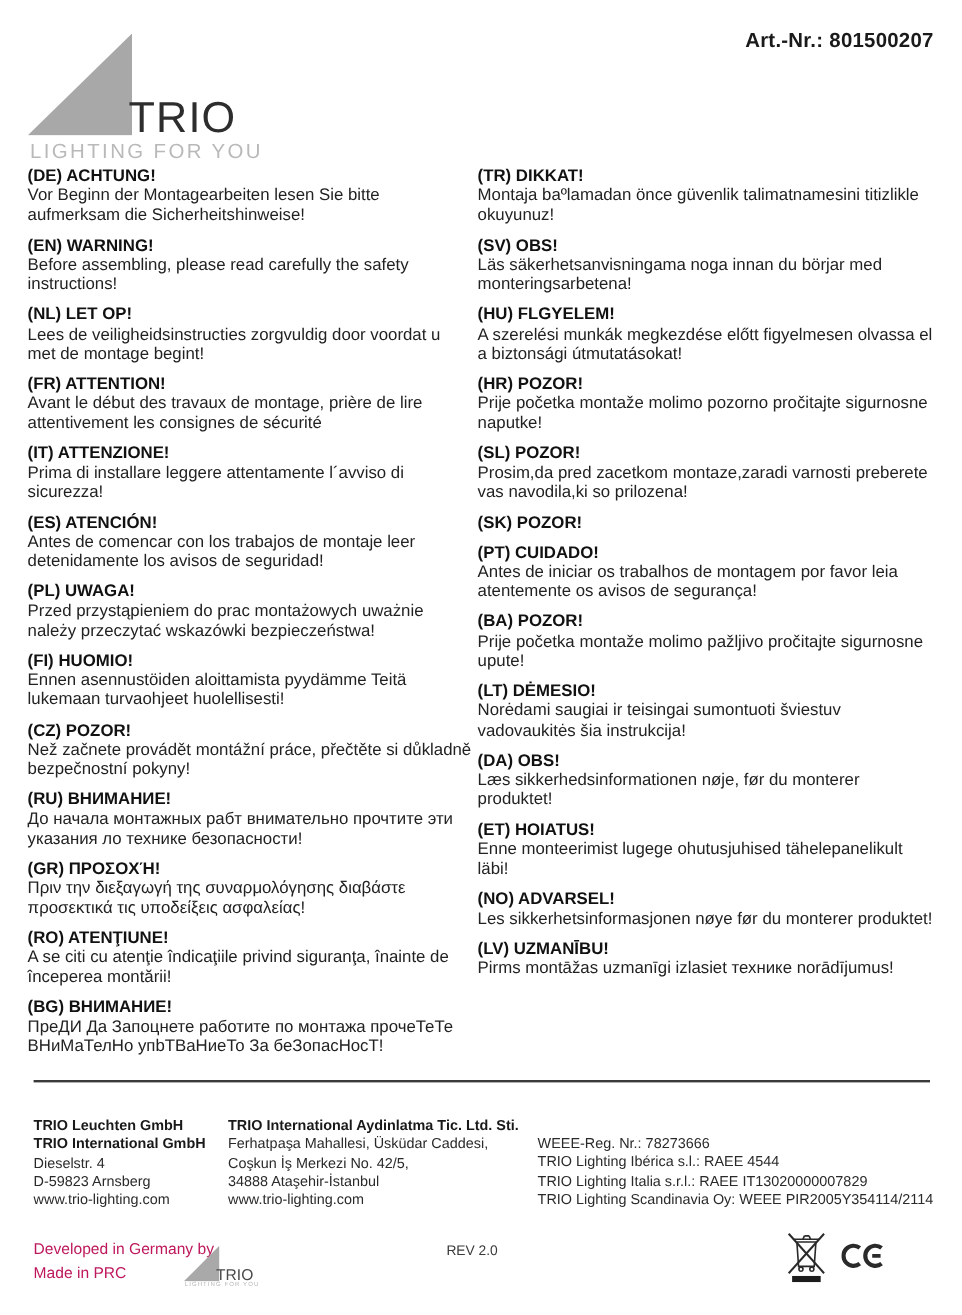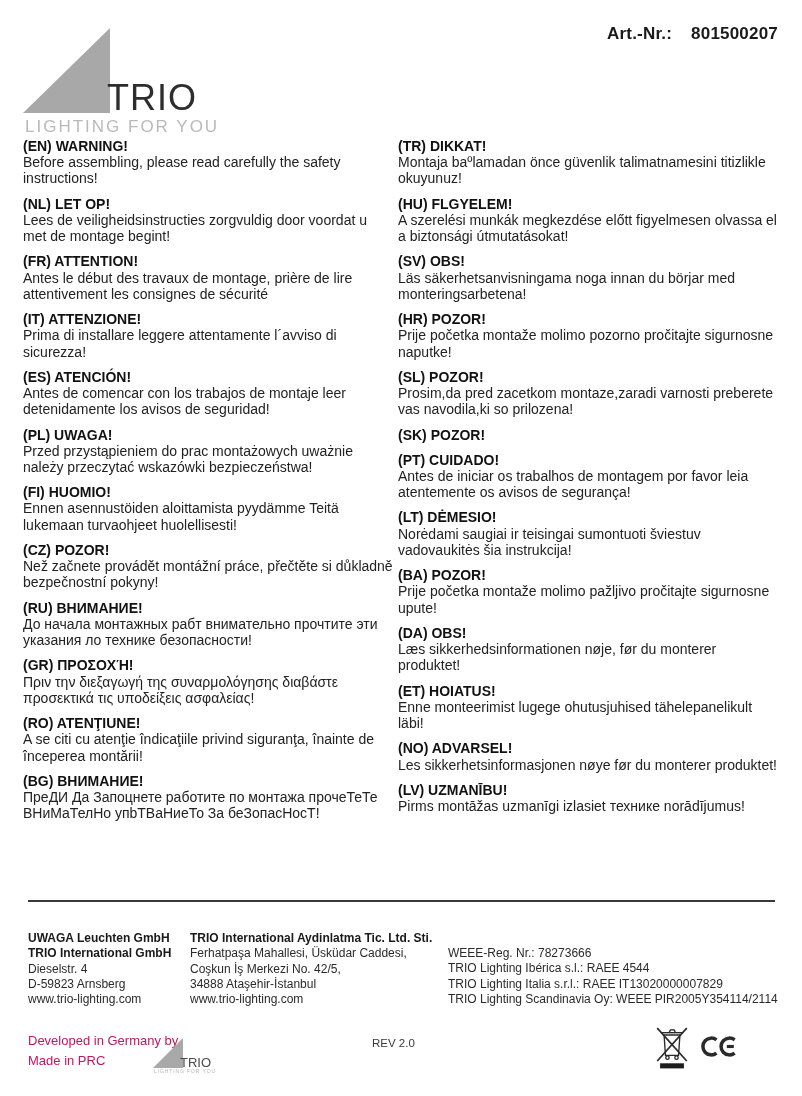--- a/index.html
+++ b/index.html
@@ -4,21 +4,21 @@
 <title>TRIO Safety Instructions</title>
 <style>
   html,body { margin:0; padding:0; background:#e8e8e8; }
   .page {
     position:relative; width:802px; height:1096px; margin:0 auto;
     background:#ffffff; overflow:hidden;
     font-family:"Liberation Sans", sans-serif; color:#1f1f1f;
   }
   
   .artnr { position:absolute; top:24px; right:24px; font-size:17px; font-weight:bold;
-           color:#1a1a1a; display:flex; gap:19px; letter-spacing:0.2px; }
+           color:#1a1a1a; display:flex; gap:5px; letter-spacing:0.2px; }
   .logo { position:absolute; left:23px; top:26px; width:240px; height:112px; }
   .logo .tri { position:absolute; left:0; top:2px; width:87px; height:85px; background:#a8a8a8;
                -webkit-clip-path:polygon(0 100%,100% 0,100% 100%); clip-path:polygon(0 100%,100% 0,100% 100%); }
   .logo .word { position:absolute; left:84px; top:54px; font-size:36px; line-height:1;
                 color:#2d2d2d; letter-spacing:1px; font-weight:400; }
   .logo .tag { position:absolute; left:2px; top:92px; font-size:17px; line-height:1;
                color:#b9b9b9; letter-spacing:2px; white-space:nowrap; }
   
   .columns { position:absolute; left:23px; top:138px; width:758px; display:flex; }
   .col { font-size:14px; line-height:1.16; }
@@ -56,34 +56,38 @@
   </div>
 
   <div class="logo">
     <div class="tri"></div>
     <div class="word">TRIO</div>
     <div class="tag">LIGHTING FOR YOU</div>
   </div>
 
   <div class="columns">
     <div class="col left">
+  <div class="warn">
+    <div class="warn-heading">(DE) ACHTUNG!</div>
+    <div class="warn-body">Vor Beginn der Montagearbeiten lesen Sie bitte aufmerksam die Sicherheitshinweise!</div>
+  </div>
 
   <div class="warn">
     <div class="warn-heading">(EN) WARNING!</div>
     <div class="warn-body">Before assembling, please read carefully the safety instructions!</div>
   </div>
 
   <div class="warn">
     <div class="warn-heading">(NL) LET OP!</div>
     <div class="warn-body">Lees de veiligheidsinstructies zorgvuldig door voordat u met de montage begint!</div>
   </div>
 
   <div class="warn">
     <div class="warn-heading">(FR) ATTENTION!</div>
-    <div class="warn-body">Antes le début des travaux de montage, prière de lire attentivement les consignes de sécurité</div>
+    <div class="warn-body">Avant le début des travaux de montage, prière de lire attentivement les consignes de sécurité</div>
   </div>
 
   <div class="warn">
     <div class="warn-heading">(IT) ATTENZIONE!</div>
     <div class="warn-body">Prima di installare leggere attentamente l´avviso di sicurezza!</div>
   </div>
 
   <div class="warn">
     <div class="warn-heading">(ES) ATENCIÓN!</div>
     <div class="warn-body">Antes de comencar con los trabajos de montaje leer detenidamente los avisos de seguridad!</div>
@@ -124,59 +128,59 @@
     <div class="warn-body">ПреДИ Да Запоцнете работите по монтажа прочеТеТе ВНиМаТелНо упbТВаНиеТо За беЗопасНосТ!</div>
   </div>
 </div>
     <div class="col right">
   <div class="warn">
     <div class="warn-heading">(TR) DIKKAT!</div>
     <div class="warn-body">Montaja baºlamadan önce güvenlik talimatnamesini titizlikle okuyunuz!</div>
   </div>
 
   <div class="warn">
+    <div class="warn-heading">(SV) OBS!</div>
+    <div class="warn-body">Läs säkerhetsanvisningama noga innan du börjar med monteringsarbetena!</div>
+  </div>
+
+  <div class="warn">
     <div class="warn-heading">(HU) FLGYELEM!</div>
     <div class="warn-body">A szerelési munkák megkezdése előtt figyelmesen olvassa el a biztonsági útmutatásokat!</div>
   </div>
 
   <div class="warn">
-    <div class="warn-heading">(SV) OBS!</div>
-    <div class="warn-body">Läs säkerhetsanvisningama noga innan du börjar med monteringsarbetena!</div>
-  </div>
-
-  <div class="warn">
     <div class="warn-heading">(HR) POZOR!</div>
     <div class="warn-body">Prije početka montaže molimo pozorno pročitajte sigurnosne naputke!</div>
   </div>
 
   <div class="warn">
     <div class="warn-heading">(SL) POZOR!</div>
     <div class="warn-body">Prosim,da pred zacetkom montaze,zaradi varnosti preberete vas navodila,ki so prilozena!</div>
   </div>
 
   <div class="warn">
     <div class="warn-heading">(SK) POZOR!</div>
   </div>
 
   <div class="warn">
     <div class="warn-heading">(PT) CUIDADO!</div>
     <div class="warn-body">Antes de iniciar os trabalhos de montagem por favor leia atentemente os avisos de segurança!</div>
   </div>
 
   <div class="warn">
+    <div class="warn-heading">(BA) POZOR!</div>
+    <div class="warn-body">Prije početka montaže molimo pažljivo pročitajte sigurnosne upute!</div>
+  </div>
+
+  <div class="warn">
     <div class="warn-heading">(LT) DĖMESIO!</div>
     <div class="warn-body">Norėdami saugiai ir teisingai sumontuoti šviestuv vadovaukitės šia instrukcija!</div>
   </div>
 
   <div class="warn">
-    <div class="warn-heading">(BA) POZOR!</div>
-    <div class="warn-body">Prije početka montaže molimo pažljivo pročitajte sigurnosne upute!</div>
-  </div>
-
-  <div class="warn">
     <div class="warn-heading">(DA) OBS!</div>
     <div class="warn-body">Læs sikkerhedsinformationen nøje, før du monterer produktet!</div>
   </div>
 
   <div class="warn">
     <div class="warn-heading">(ET) HOIATUS!</div>
     <div class="warn-body">Enne monteerimist lugege ohutusjuhised tähelepanelikult läbi!</div>
   </div>
 
   <div class="warn">
@@ -189,21 +193,21 @@
     <div class="warn-body">Pirms montāžas uzmanīgi izlasiet технике norādījumus!</div>
   </div>
 </div>
   </div>
 
   <div class="sep"></div>
 
   <div class="footer-cols">
     <div class="f-col1">
       <div>
-  <div class="f-line bold">UWAGA Leuchten GmbH</div>
+  <div class="f-line bold">TRIO Leuchten GmbH</div>
 
   <div class="f-line bold">TRIO International GmbH</div>
 </div>
       <div>
   <div class="f-line">Dieselstr. 4</div>
 
   <div class="f-line">D-59823 Arnsberg</div>
 
   <div class="f-line">www.trio-lighting.com</div>
 </div>

